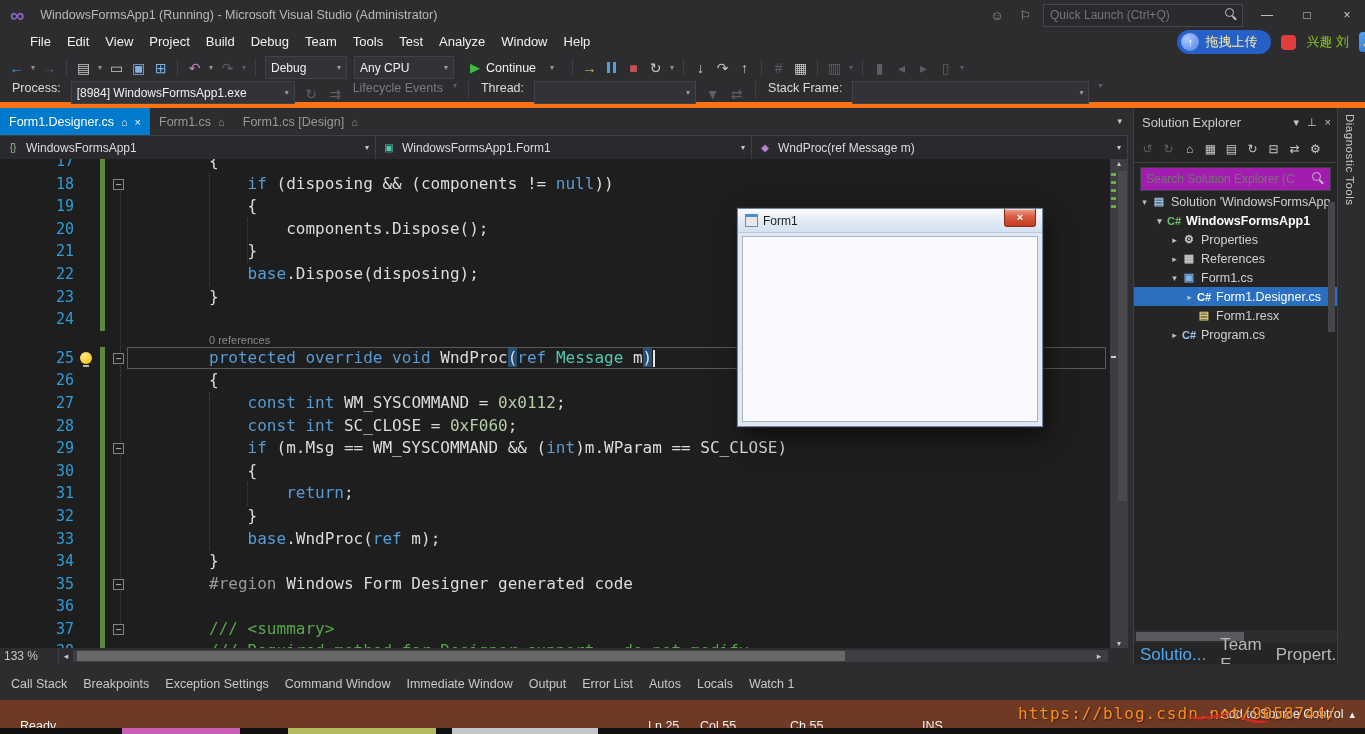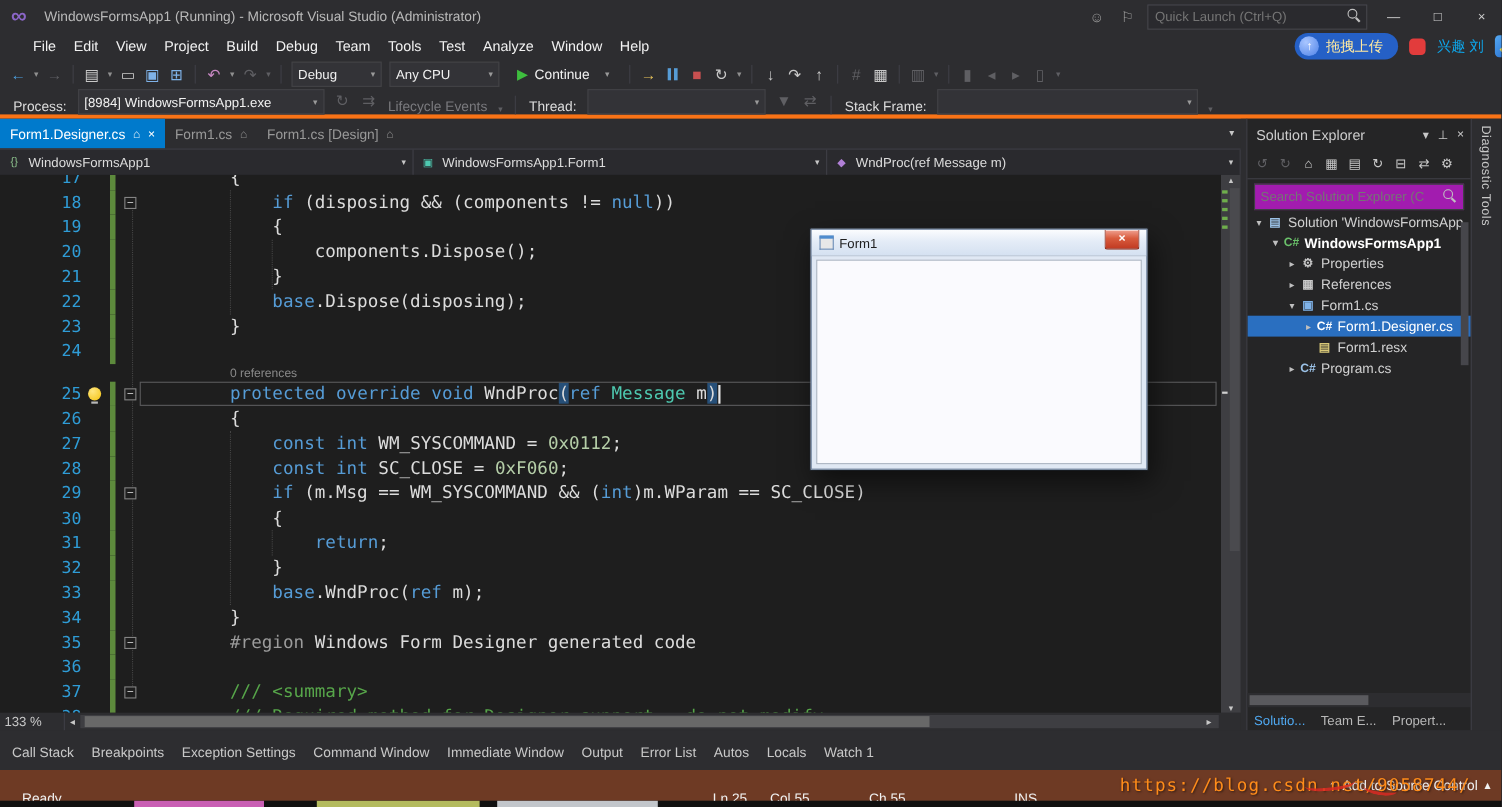--- a/index.html
+++ b/index.html
@@ -24,28 +24,28 @@
 
   
   #menubar{left:0;top:30px;width:1365px;height:24px;display:flex;align-items:center;position:absolute;padding-left:22px;}
   .menu-item{padding:0 8px;color:#F1F1F1;font-size:13px;line-height:24px;}
   .overlay{margin-left:auto;display:flex;align-items:center;gap:10px;padding-right:8px;}
   .pill{height:24px;border-radius:13px;background:#2560C6;display:flex;align-items:center;gap:6px;padding:0 14px 0 4px;}
   .pill-badge{width:18px;height:18px;border-radius:50%;background:radial-gradient(circle at 35% 30%,#A9C6FF,#4E82E8);
               color:#FFF;font-size:11px;display:flex;align-items:center;justify-content:center;}
   .pill-label{color:#FFE9A0;font-size:13px;}
   .user-badge{width:15px;height:15px;border-radius:4px;background:#E23C3C;}
-  .username{color:#0ea5e9;font-size:13px;}
+  .username{color:#84cc16;font-size:13px;}
   .appicon{width:20px;height:20px;border-radius:4px;background:linear-gradient(135deg,#55A9F2,#1E62C8);position:relative;}
   .appicon::after{content:"";position:absolute;left:4px;top:9px;width:12px;height:3px;background:#F5D432;transform:rotate(-35deg);}
 
   
   #tb1{left:0;top:54px;width:1365px;height:27px;display:flex;align-items:center;padding-left:6px;position:absolute;gap:1px;}
-  #tb2{left:0;top:81px;width:1365px;height:27px;display:flex;align-items:flex-end;padding-left:8px;position:absolute;gap:3px;
-       border-bottom:4px solid #f97316;box-sizing:border-box;}
+  #tb2{left:0;top:81px;width:1365px;height:27px;display:flex;align-items:flex-start;padding-left:8px;position:absolute;gap:3px;
+       border-bottom:6px solid #f97316;box-sizing:border-box;}
   .tb-icon{width:21px;text-align:center;font-size:14px;color:#C8C8C8;line-height:26px;}
   .tb-dd{font-size:8px;color:#8F8F8F;width:10px;text-align:center;}
   .dim{color:#5F5F63 !important;}
   .tb-sep{width:1px;height:17px;background:#3F3F46;margin:0 5px;display:inline-block;}
   .tb-combo{height:21px;background:#333337;border:1px solid #434346;display:inline-flex;align-items:center;
             justify-content:space-between;padding:0 5px;margin:0 3px;font-size:12px;color:#F1F1F1;white-space:nowrap;overflow:hidden;}
   .combo-arrow{font-size:8px;color:#9A9A9A;margin-left:8px;}
   .tb-play{display:inline-flex;align-items:center;gap:6px;padding:0 8px;margin:0 4px;height:23px;}
   .play-tri{color:#3EBE3E;font-size:13px;}
   .play-label{color:#F1F1F1;font-size:12.5px;}
@@ -124,21 +124,21 @@
   #sx-tree{position:absolute;left:0;top:84px;width:204px;height:438px;overflow:hidden;}
   .trow{height:19px;display:flex;align-items:center;font-size:12.5px;color:#D0D0D0;white-space:nowrap;overflow:hidden;}
   .trow .chev{width:13px;text-align:center;font-size:9px;color:#BFBFBF;flex:none;}
   .trow .tico{width:16px;text-align:center;font-size:11px;flex:none;margin-right:4px;font-weight:bold;}
   .trow.sel{background:#2A6FC0;color:#FFF;}
   .trow.bold{font-weight:bold;color:#FFF;}
   .sx-hscroll{position:absolute;left:0;top:522px;width:204px;height:13px;background:#2D2D30;}
   .sx-hthumb{position:absolute;left:2px;top:2px;width:108px;height:9px;background:#5A5A5E;}
   .sx-vscroll{position:absolute;right:1px;top:86px;width:8px;height:300px;}
   .sx-vthumb{position:absolute;left:0;top:8px;width:7px;height:130px;background:#46464B;}
-  .sx-tabs{position:absolute;left:0;top:537px;width:204px;height:19px;display:flex;gap:14px;padding-left:6px;font-size:12px;align-items:center;}
+  .sx-tabs{position:absolute;left:0;top:537px;width:204px;height:19px;display:flex;gap:14px;padding-left:6px;font-size:17px;align-items:center;}
   .sx-tab{color:#B8B8B8;} .sx-tab.active{color:#4FA8F0;}
 
   #rightstrip{left:1337px;top:0;width:28px;height:556px;position:absolute;background:#2D2D30;border-left:1px solid #3F3F46;box-sizing:border-box;}
   .vtab{position:absolute;left:6px;top:6px;writing-mode:vertical-rl;font-size:11.5px;color:#C8C8C8;letter-spacing:.5px;}
 
   
   #btmtabs{left:0;top:664px;width:1365px;height:36px;position:absolute;background:#2D2D30;display:flex;align-items:flex-end;
            padding:0 0 6px 4px;box-sizing:border-box;gap:2px;}
   .btab{padding:3px 7px;font-size:12.5px;color:#C8C8C8;white-space:nowrap;}
 

